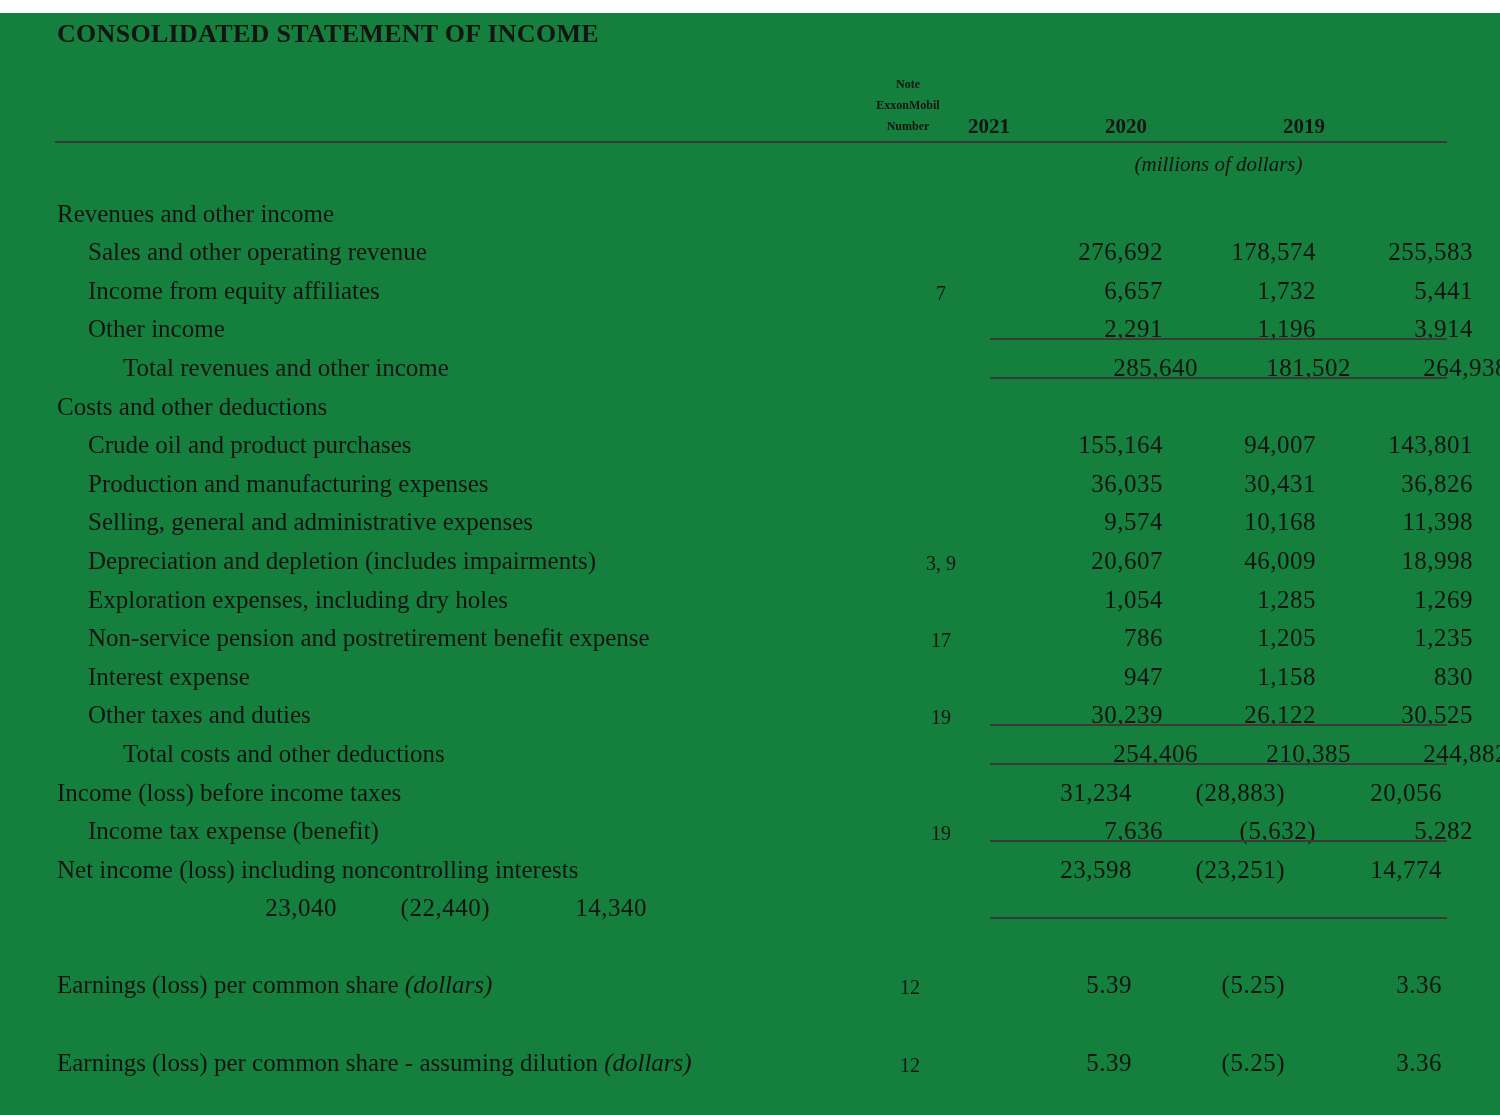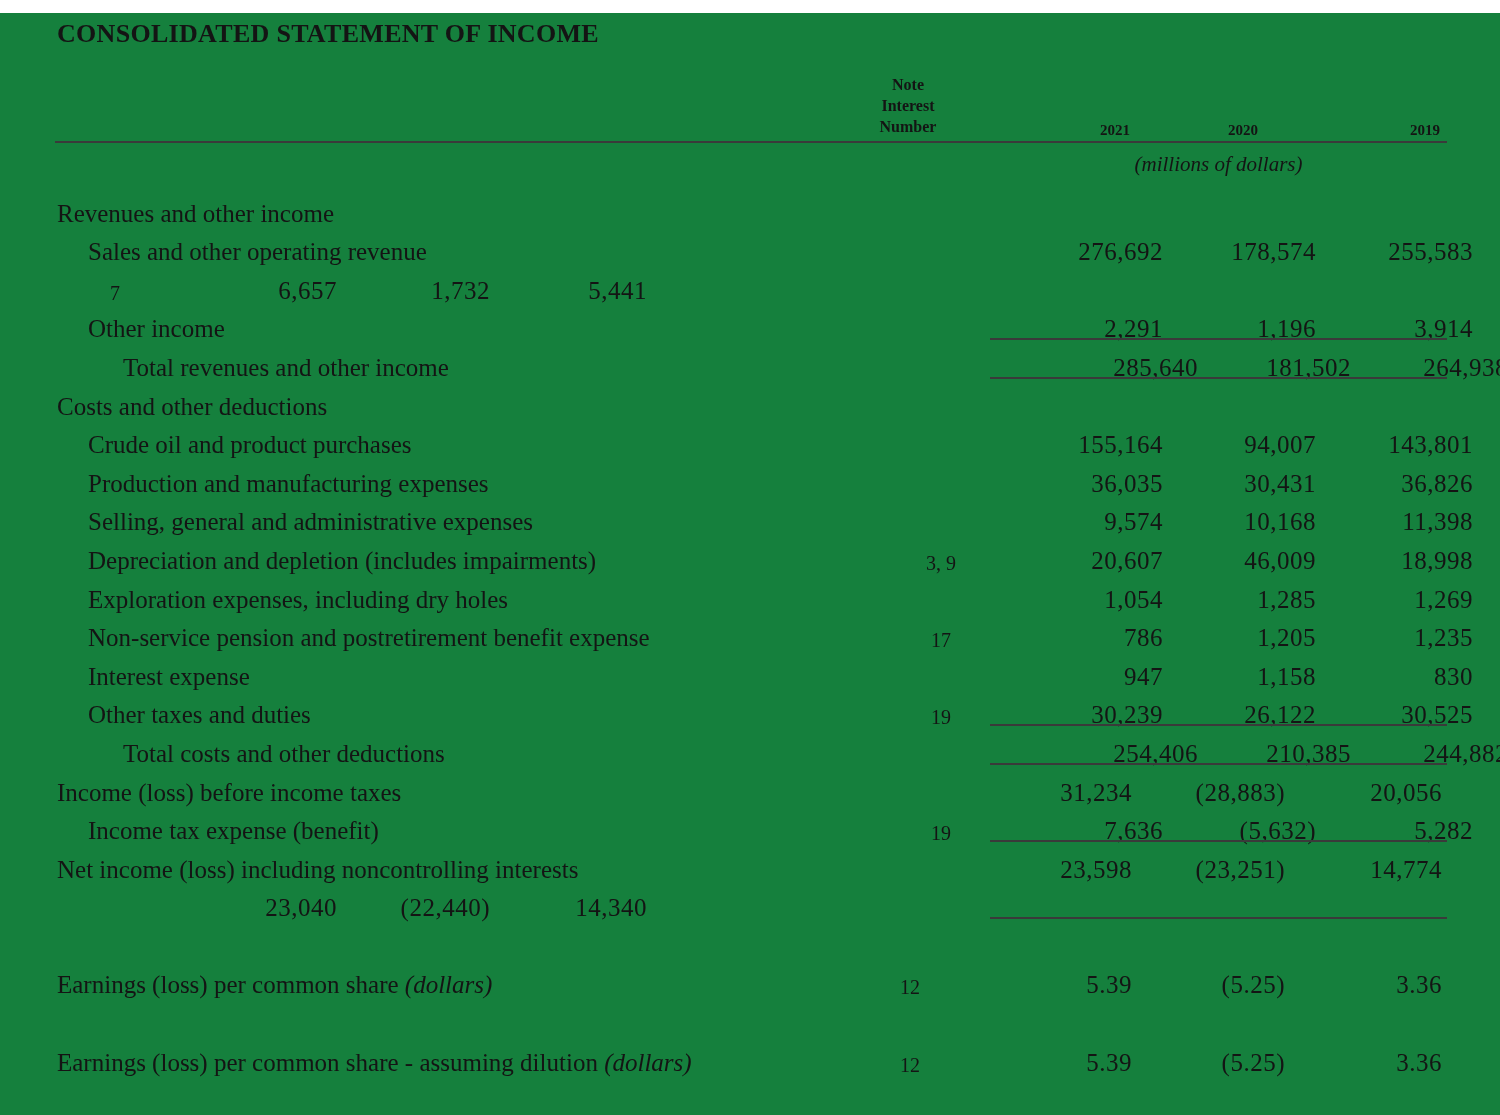--- a/index.html
+++ b/index.html
@@ -9,23 +9,23 @@
     overflow:hidden;
     margin-top:13px;
   }
   .title {
     position:absolute; left:57px; top:6px;
     font-size:26px; font-weight:bold; letter-spacing:0.3px; white-space:nowrap;
   }
   .header { position:absolute; left:55px; top:58px; width:1392px; height:70px; }
   .h-note {
     position:absolute; left:793px; width:120px; bottom:4px;
-    text-align:center; font-weight:bold; font-size:16px; line-height:21px; white-space:nowrap;
-  }
-  .h-year { position:absolute; bottom:2px; text-align:right; font-weight:bold; font-size:15px; }
+    text-align:center; font-weight:bold; font-size:12px; line-height:21px; white-space:nowrap;
+  }
+  .h-year { position:absolute; bottom:2px; font-weight:bold; font-size:21px; }
   .h-y0 { left:913px;  width:162px; }
   .h-y1 { left:1050px; width:153px; }
   .h-y2 { left:1228px; width:157px; }
   .header-rule { position:absolute; left:55px; top:128px; width:1392px; height:2px; background:#3a3a3a; }
   .unit-note {
     position:absolute; left:990px; top:139px; width:457px;
     text-align:center; font-style:italic; font-size:21px; white-space:nowrap;
   }
   .rows { position:absolute; left:55px; top:176px; width:1392px; }
   .row { position:relative; display:flex; align-items:flex-end; height:38.6px; font-size:25px; }
@@ -44,21 +44,21 @@
 </style>
 </head>
 <body>
 
 <div class="page">
   <div class="title">CONSOLIDATED STATEMENT OF INCOME</div>
 
   <div class="header">
     <div class="h-note">
       <div>Note</div>
-      <div>Interest</div>
+      <div>ExxonMobil</div>
       <div>Number</div>
     </div>
     <div class="h-year h-y0">2021</div>
     <div class="h-year h-y1">2020</div>
     <div class="h-year h-y2">2019</div>
   </div>
 
   <div class="header-rule"></div>
   <div class="unit-note">(millions of dollars)</div>
 
@@ -71,20 +71,21 @@
         <div class="v v2"></div>
       </div>
       <div class="row">
         <div class="lbl ind1"><span>Sales and other operating revenue</span></div>
         <div class="note"></div>
         <div class="v v0">276,692</div>
         <div class="v v1">178,574</div>
         <div class="v v2">255,583</div>
       </div>
       <div class="row">
+        <div class="lbl ind1"><span>Income from equity affiliates</span></div>
         <div class="note">7</div>
         <div class="v v0">6,657</div>
         <div class="v v1">1,732</div>
         <div class="v v2">5,441</div>
       </div>
       <div class="row">
         <div class="lbl ind1"><span>Other income</span></div>
         <div class="note"></div>
         <div class="v v0">2,291</div>
         <div class="v v1">1,196</div>

